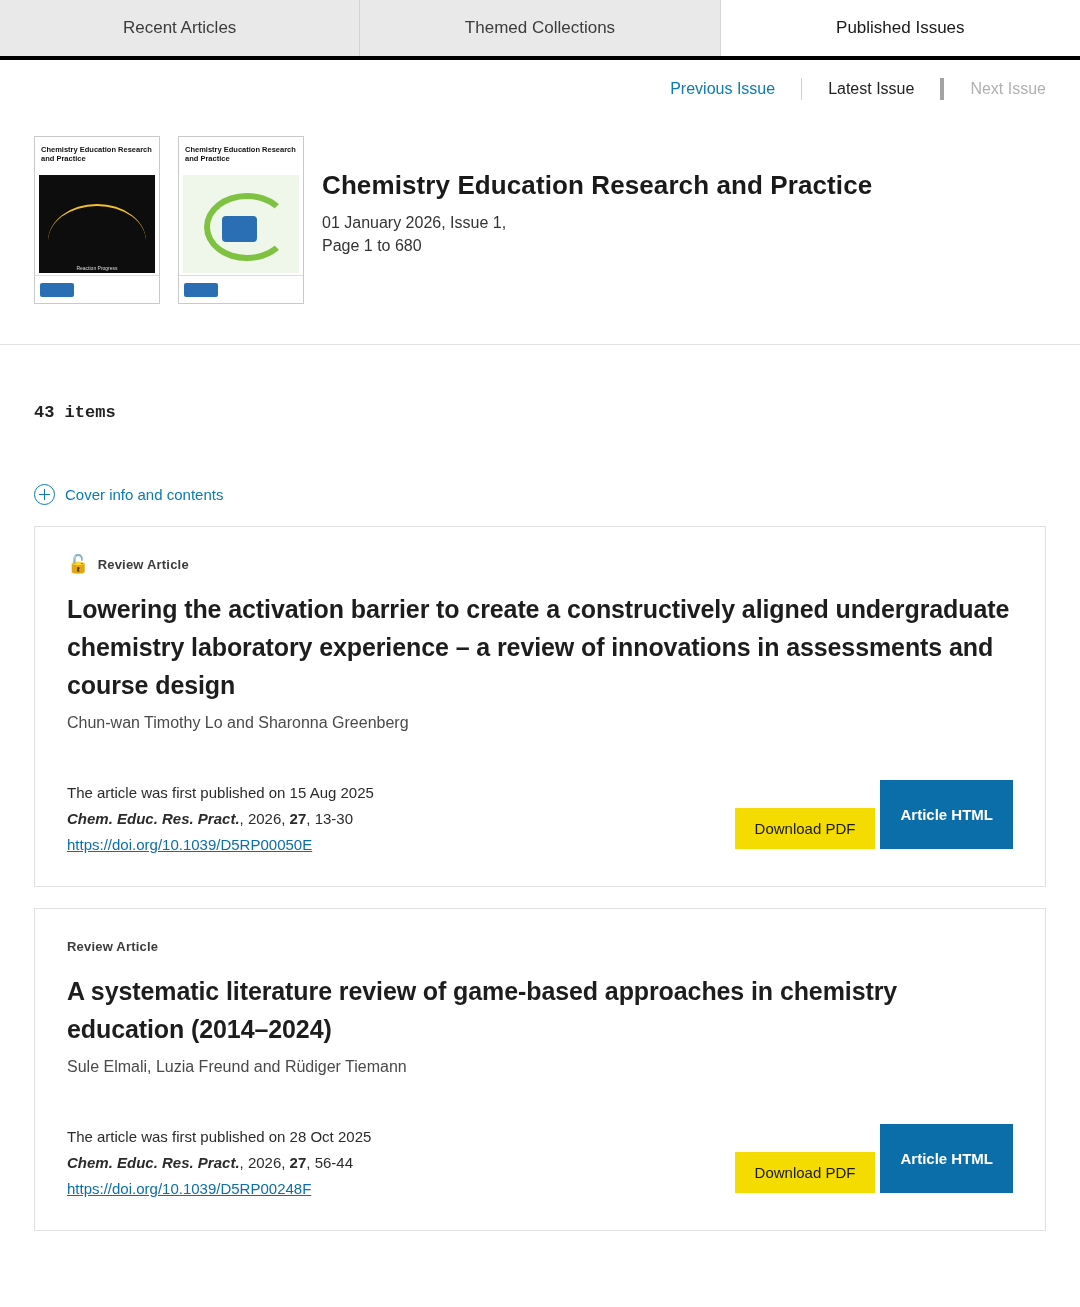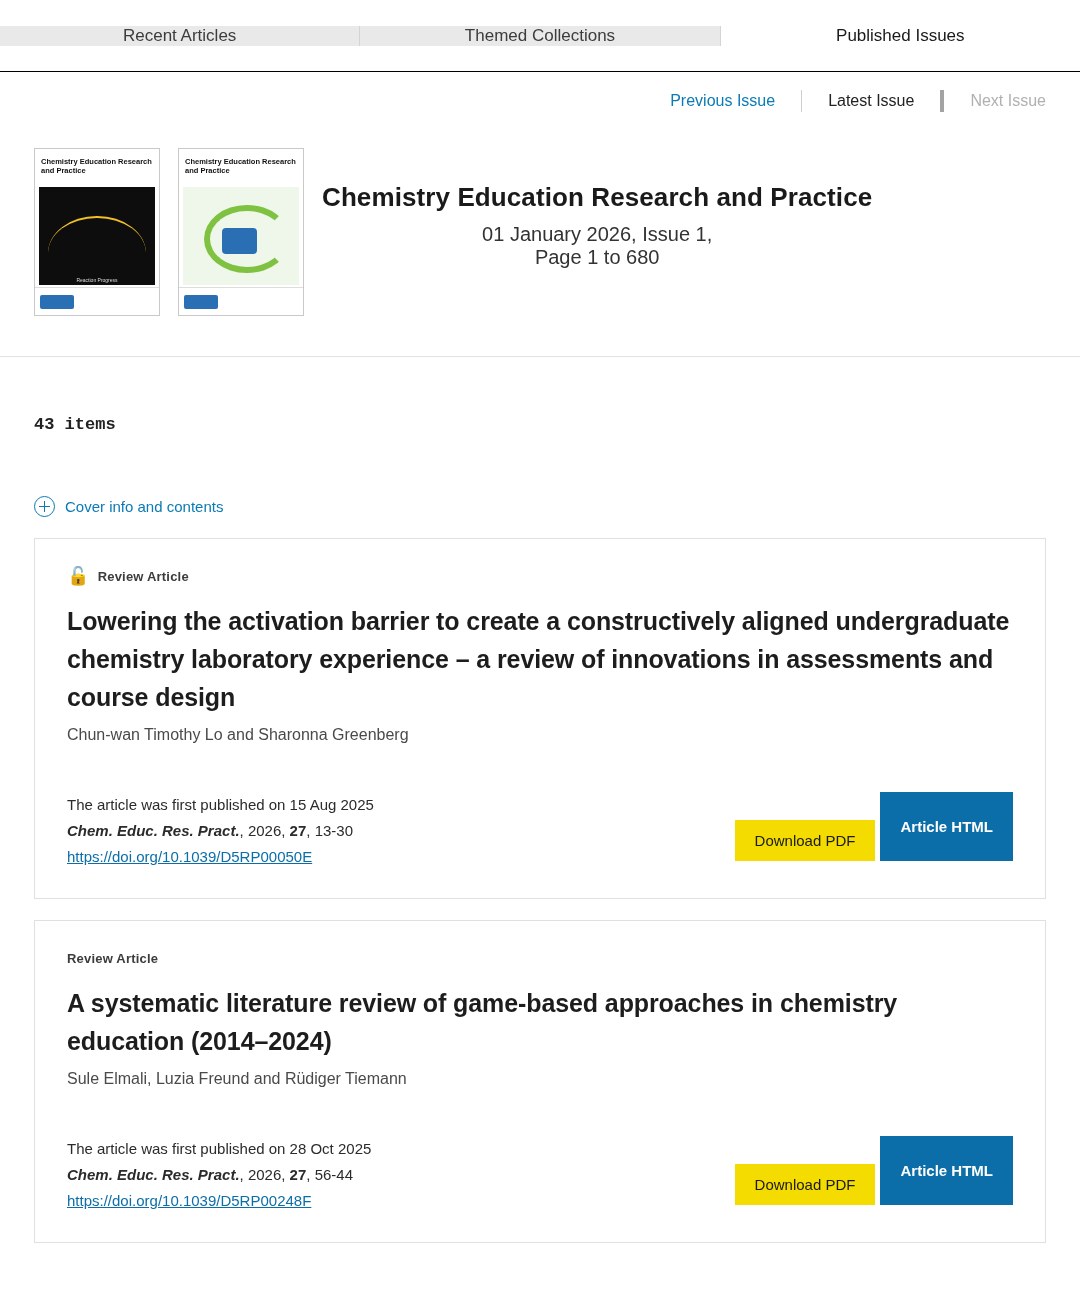--- a/index.html
+++ b/index.html
@@ -11,23 +11,22 @@
     background: #ffffff;
     font-family: "Liberation Sans", sans-serif;
     color: #2b2b2b;
     overflow: hidden;
   }
 
   
   .tabbar {
     display: flex;
     width: 1080px;
-    height: 72px;
-    border-bottom: 1px solid #000000;
-    align-items: center;
+    height: 60px;
+    border-bottom: 4px solid #000000;
   }
   .tab {
     flex: 1 1 0;
     display: flex;
     align-items: center;
     justify-content: center;
     font-size: 17px;
     color: #3c3c3c;
     background: #e9e9e9;
     border-right: 1px solid #d4d4d4;
@@ -161,24 +160,23 @@
   }
   .journal-meta { padding-top: 34px; }
   .journal-title {
     font-size: 26px;
     font-weight: bold;
     color: #1a1a1a;
     margin: 0 0 10px 0;
     letter-spacing: .1px;
   }
   .journal-sub {
-    font-size: 20px;
+    font-size: 16px;
     color: #333;
     line-height: 23px;
-    text-align: center;
   }
 
   
   .items-count {
     font-size: 17px;
     font-weight: bold;
     color: #222;
     padding: 58px 34px 0 34px;
     font-family: Liberation Mono, monospace;
   }

